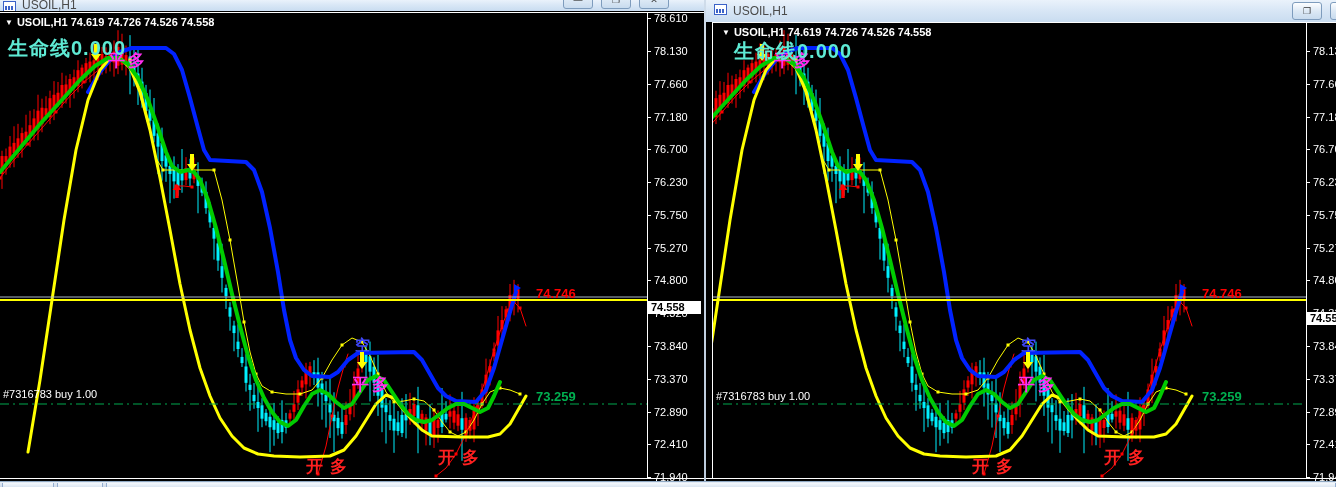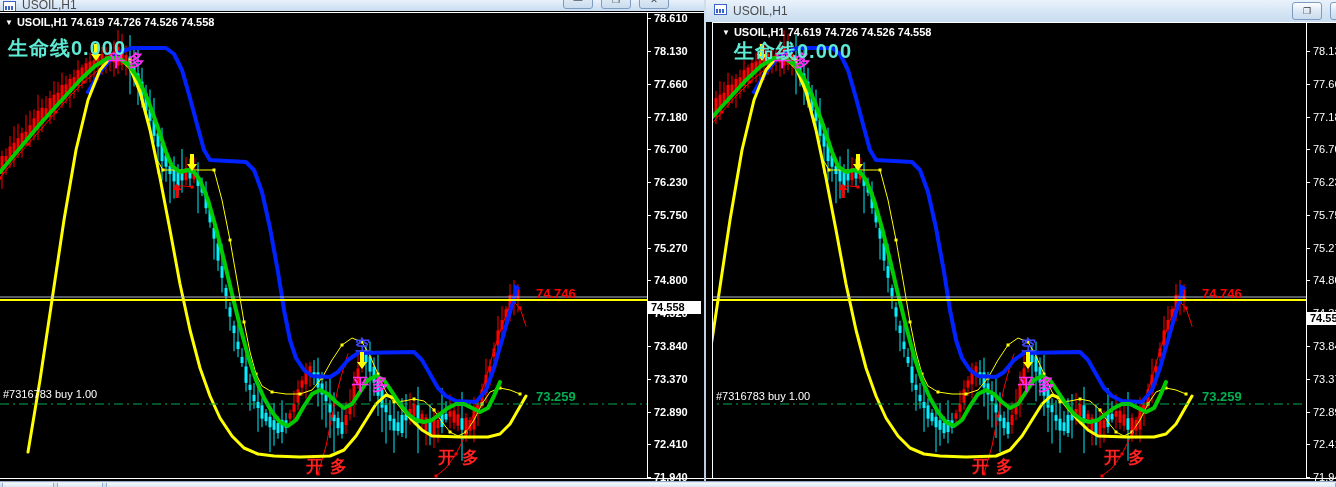--- a/index.html
+++ b/index.html
@@ -39,21 +39,21 @@
   .ohlc .tri{font-size:8px;margin-right:4px;vertical-align:1px;}
   #win-left .ohlc{left:5px;top:5px;}
   #win-right .ohlc{left:16px;top:4px;}
   .lifeline{position:absolute;color:#5eead4;font-size:20px;font-weight:700;white-space:nowrap;letter-spacing:1px;}
   #win-left .lifeline{left:8px;top:24px;}
   #win-right .lifeline{left:28px;top:16px;}
   .order{position:absolute;color:#fff;font-size:11px;white-space:nowrap;}
   #win-left .order{left:3px;top:377px;}
   #win-right .order{left:10px;top:368px;}
   .axis{position:absolute;top:0;bottom:0;}
-  #win-left .axis{left:647px;width:57px;font-weight:bold;}
+  #win-left .axis{left:647px;width:57px;}
   #win-right .axis{left:600px;width:30px;}
   .tick{position:absolute;width:4px;height:1px;background:#fff;left:0;}
   .alab{position:absolute;left:7px;color:#fff;font-size:11px;white-space:nowrap;}
   .pricebox{position:absolute;background:#fff;color:#000;font-size:11px;font-weight:700;
             padding:0 3px;height:13px;line-height:13px;z-index:5;}
   #win-left .pricebox{left:648px;top:290px;width:47px;}
   #win-right .pricebox{left:601px;top:290px;width:47px;}
   svg{position:absolute;}
   #svgL{left:0;top:1px;}
   #svgR{left:6px;top:0;}

